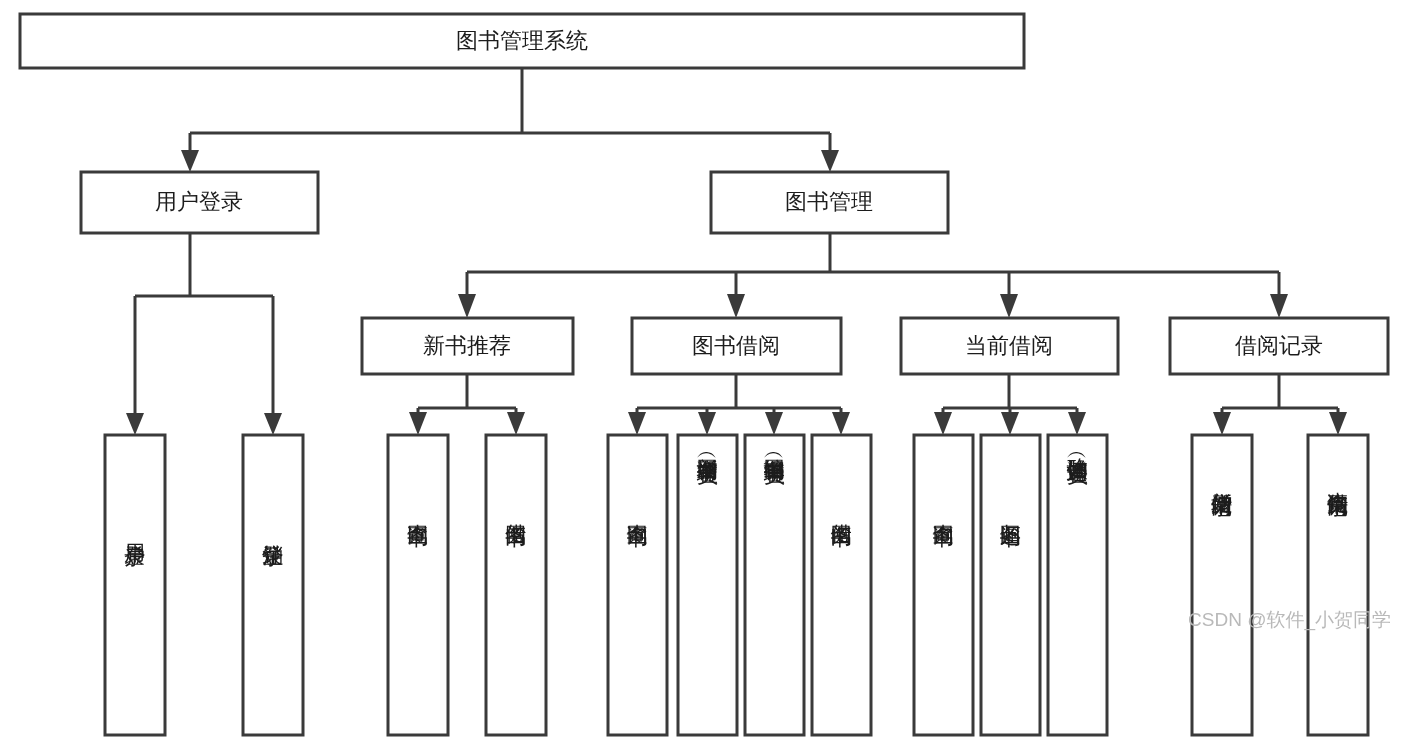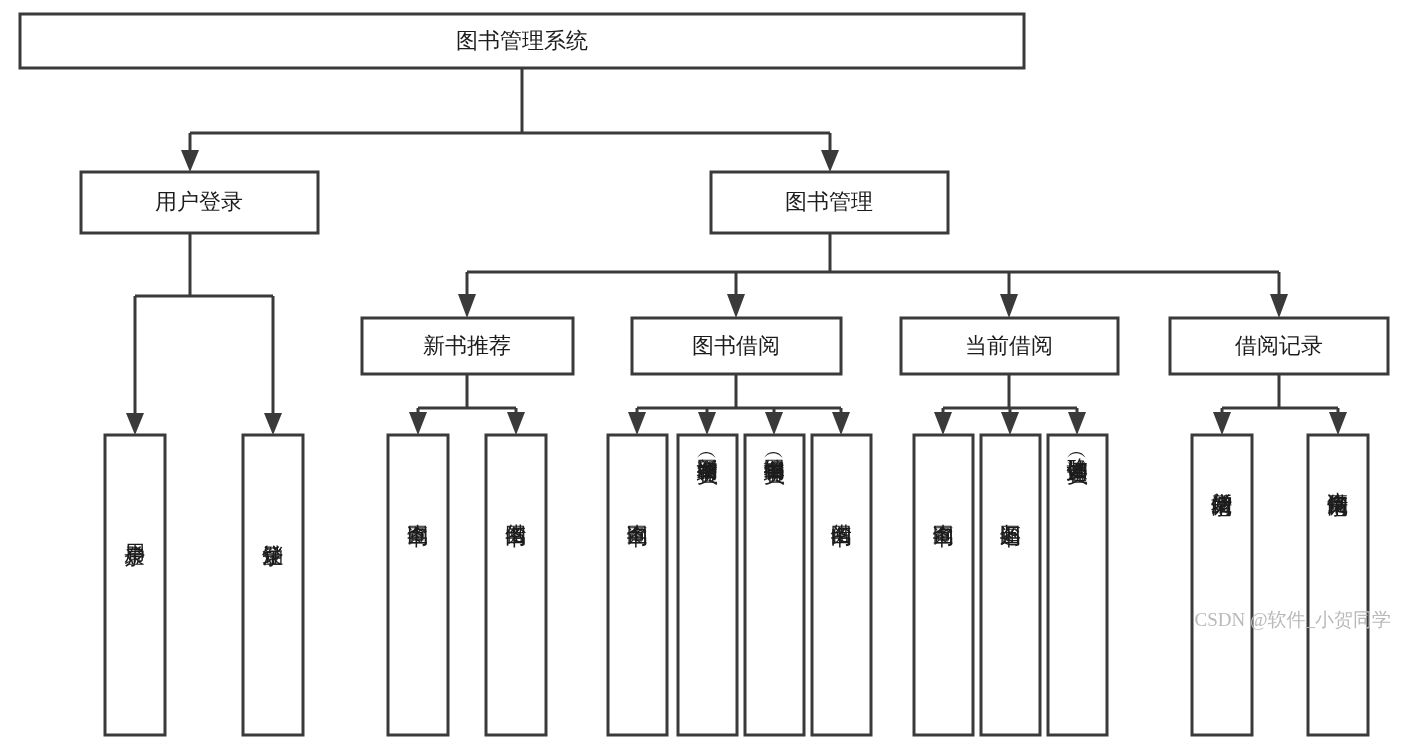--- a/index.html
+++ b/index.html
@@ -63,21 +63,21 @@
     line-height: 1.12;
     color: #1c1c1c;
     letter-spacing: 1px;
     white-space: nowrap;
     text-align: center;
   }
   .watermark {
     position: absolute;
     right: 14px;
     bottom: 6px;
-    font-family: Liberation Serif, serif;
+    font-family: Liberation Sans, sans-serif;
     font-size: 19px;
     color: #b9b9b9;
     white-space: nowrap;
     pointer-events: none;
   }
 </style>
 </head>
 <body>
 
 <div id="diagram-root">

